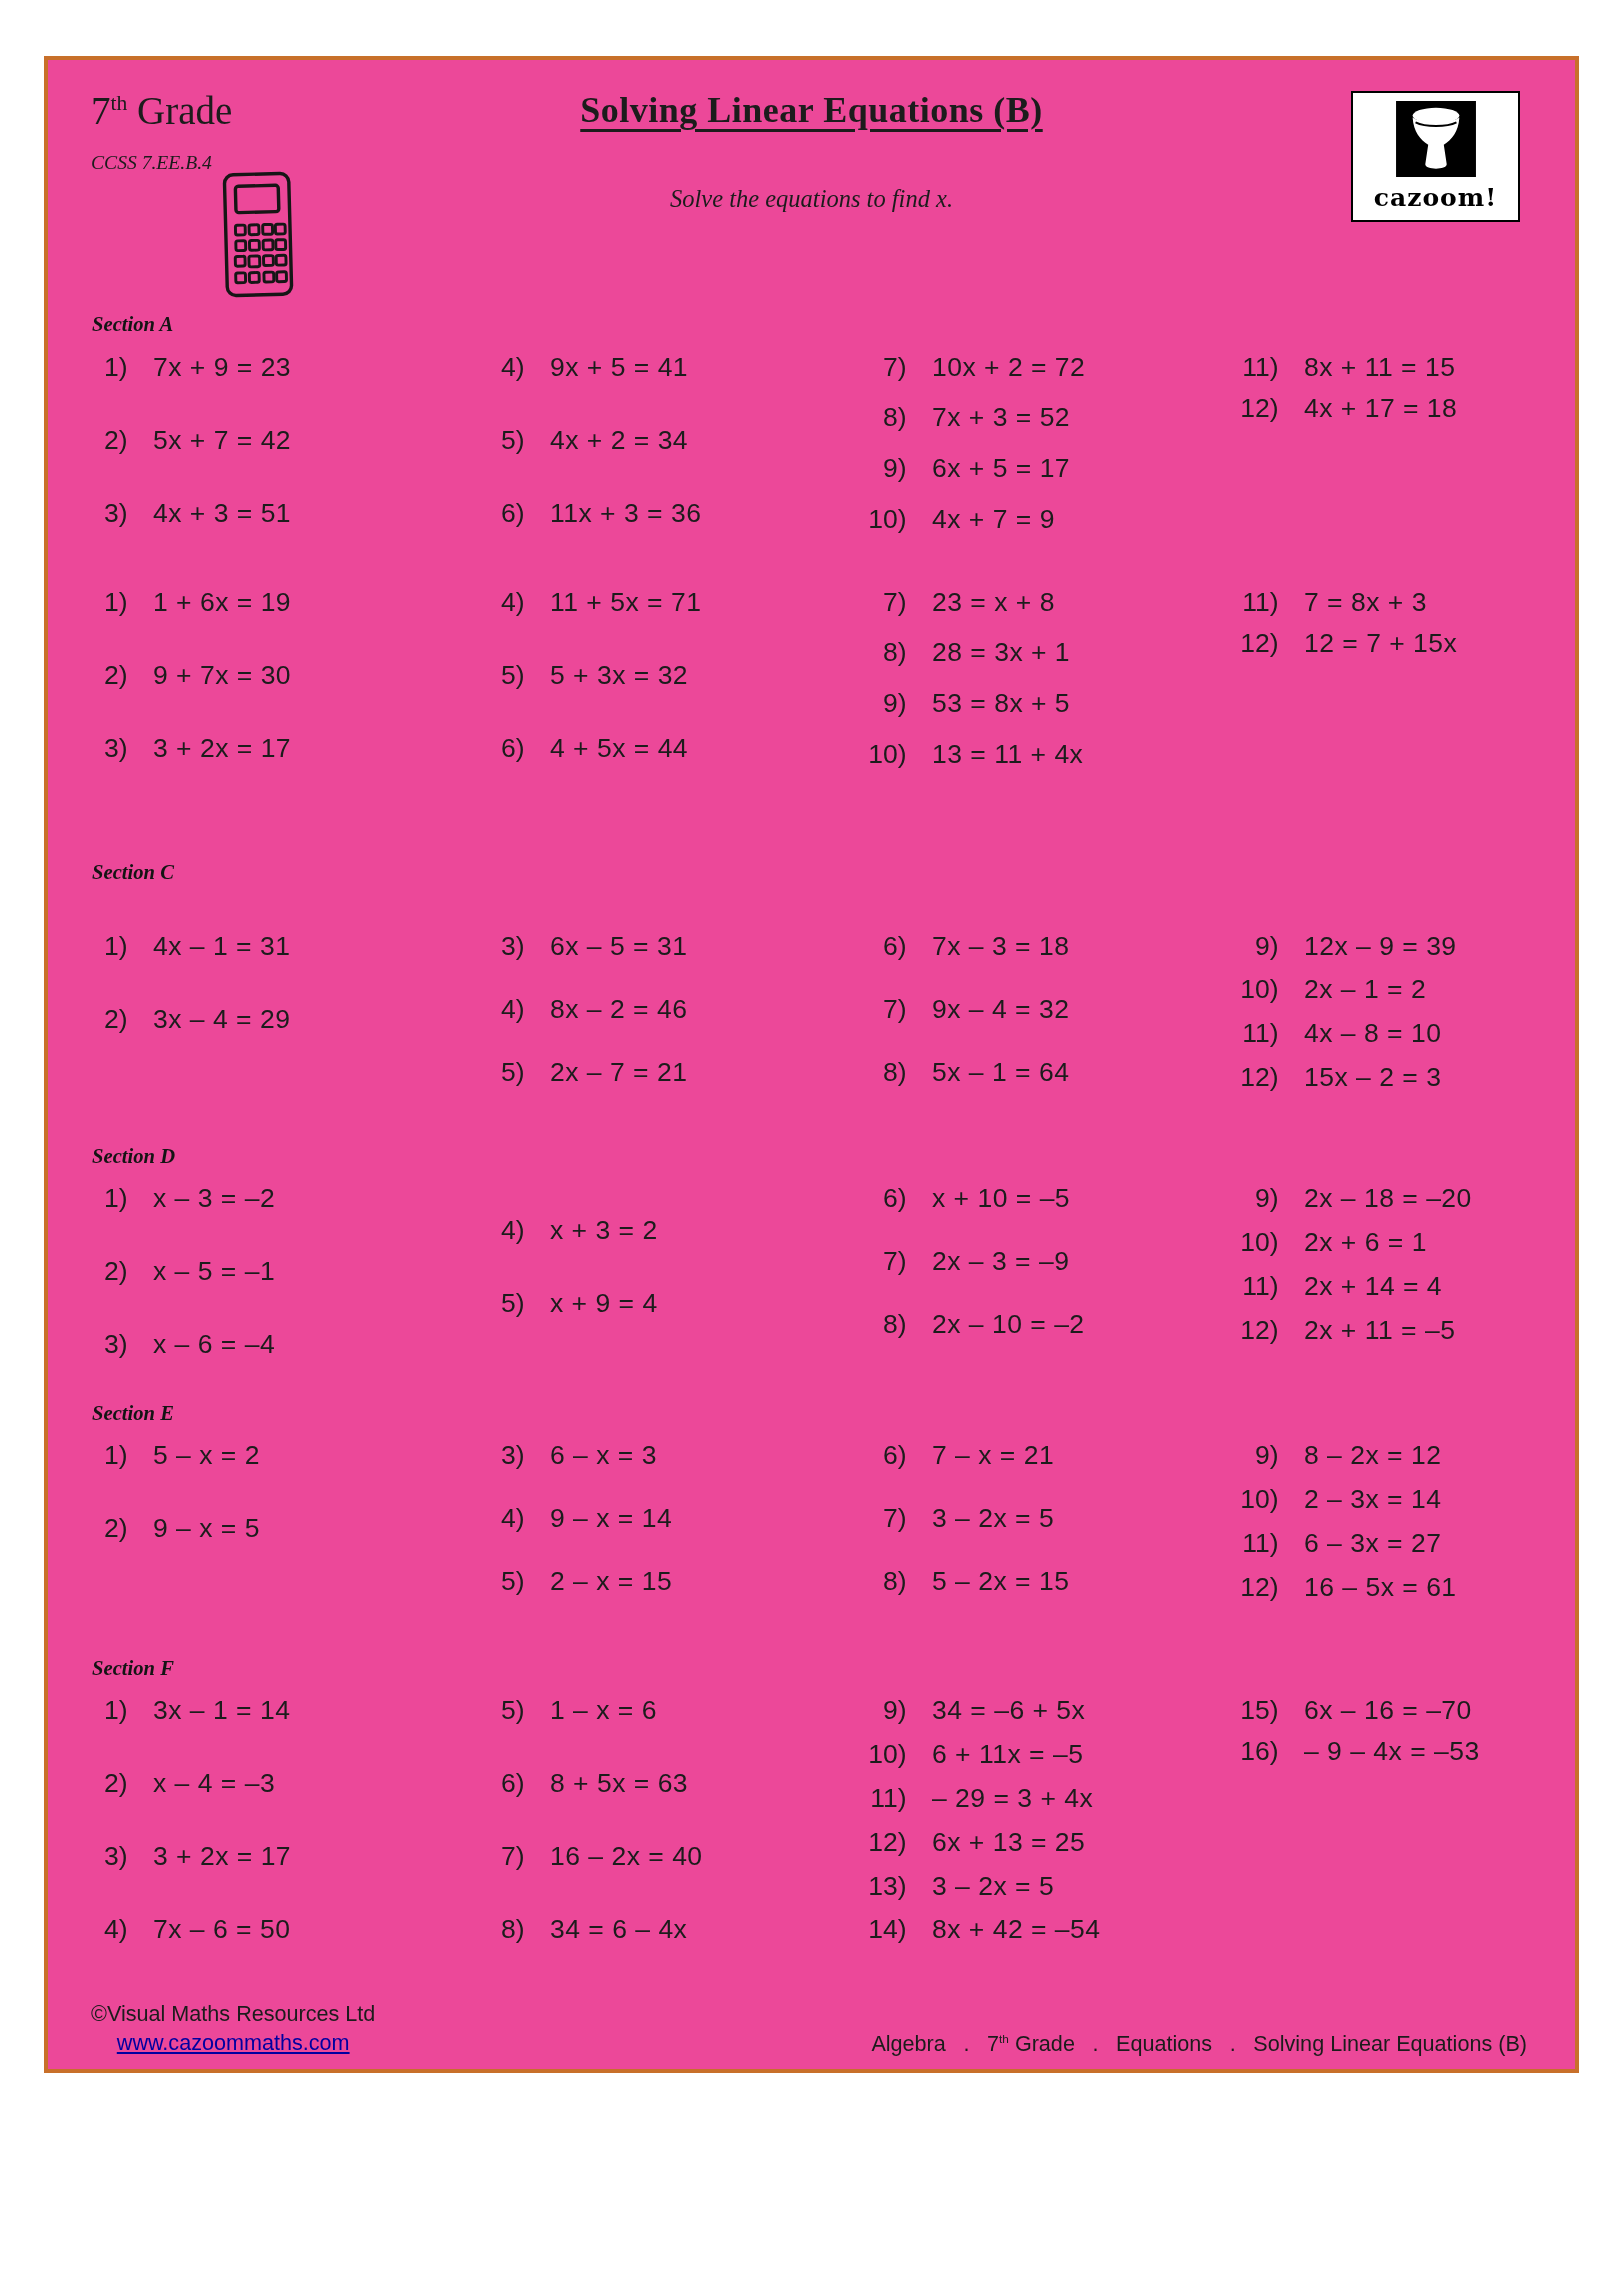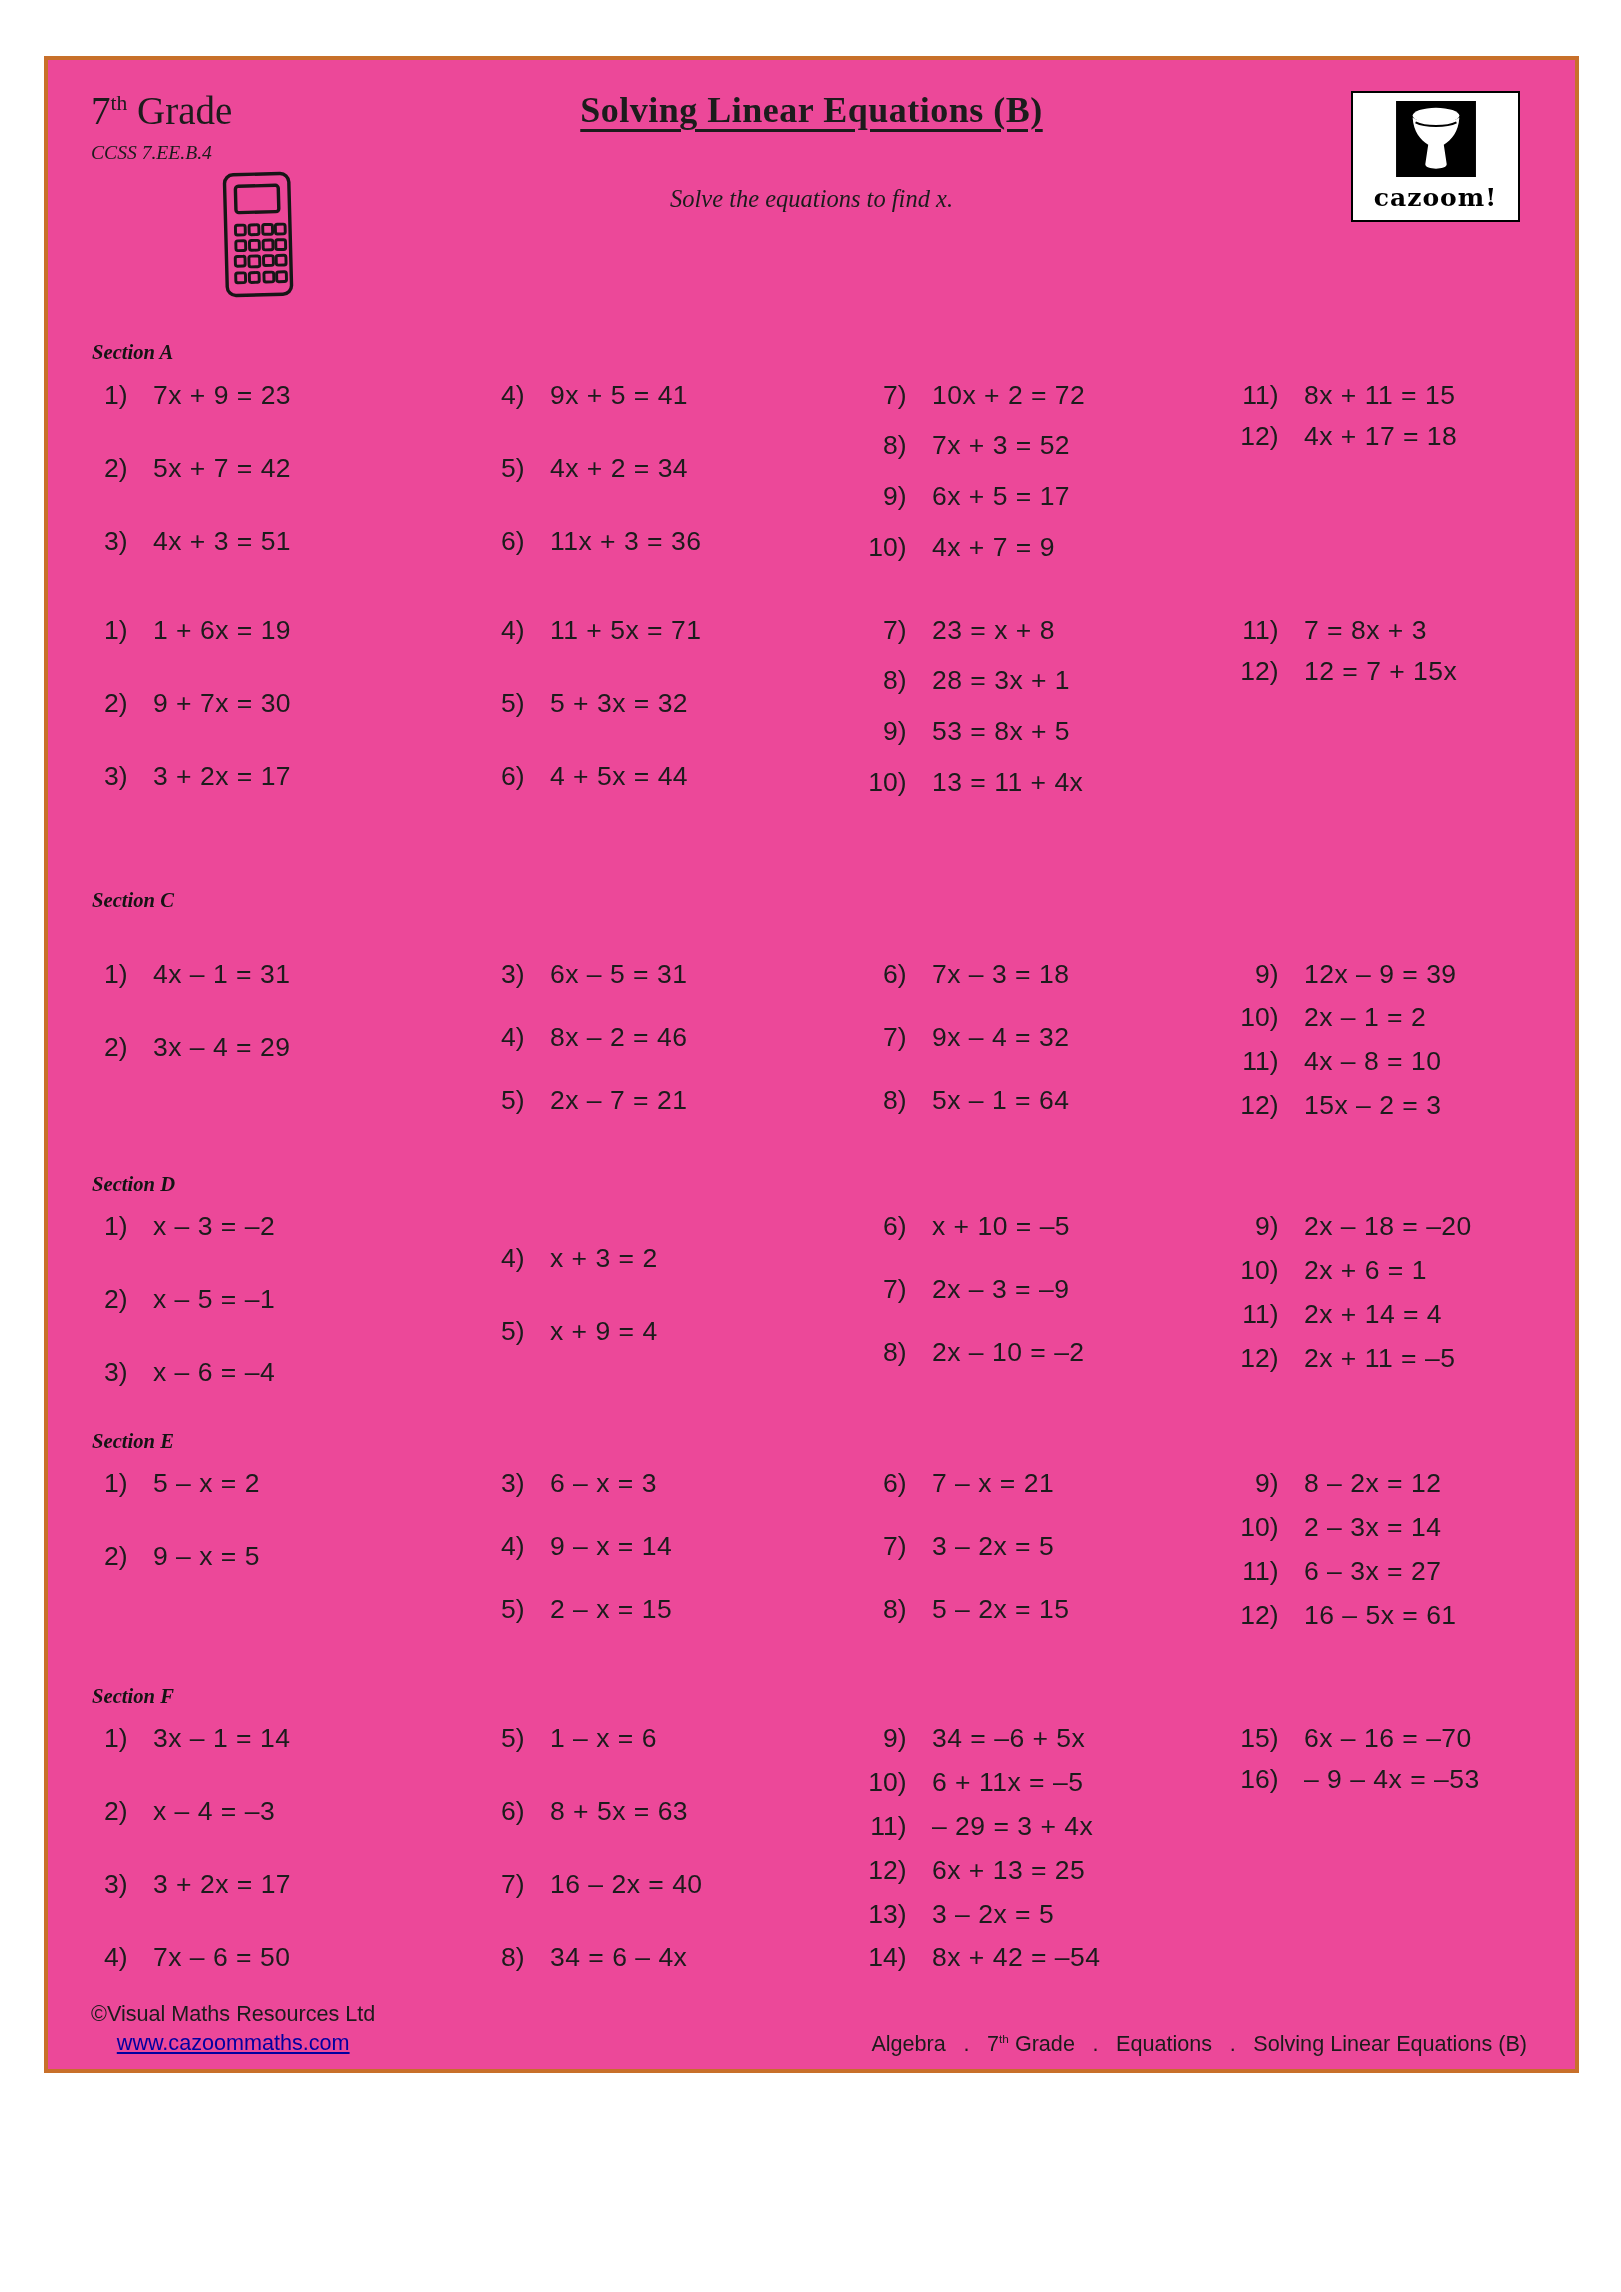--- a/index.html
+++ b/index.html
@@ -8,36 +8,36 @@
     font-family:"Liberation Sans",sans-serif;color:#1c1c1c;overflow:hidden;
   }
   .sheet{
     position:absolute;left:44px;top:56px;width:1535px;height:2017px;
     border:4.9px solid #c8702a;box-sizing:border-box;background:#ec4899;
   }
   
   .grade-block{position:absolute;left:43px;top:21.6px;}
   .grade-line{font-family:"Liberation Serif",serif;font-size:39px;line-height:43px;}
   .grade-line sup{font-size:21.6px;}
-  .standard{font-family:"Liberation Serif",serif;font-style:italic;font-size:19.6px;margin-top:10px;}
+  .standard{font-family:"Liberation Serif",serif;font-style:italic;font-size:19.6px;margin-top:20px;}
   .calculator{position:absolute;left:173px;top:110px;}
   .title-block{position:absolute;left:323px;right:323px;top:29px;text-align:center;}
   .page-title{
     font-family:"Liberation Serif",serif;font-size:36px;font-weight:bold;margin:0;
     text-decoration:underline;text-decoration-thickness:2.9px;text-underline-offset:6.9px;
     letter-spacing:0.5px;
   }
   .instructions{font-family:"Liberation Serif",serif;font-style:italic;font-size:24.5px;margin:54px 0 16px 0;}
   .logo{
     position:absolute;right:55px;top:31px;width:165px;height:127px;border:2px solid #000;
     background:#fff;display:flex;flex-direction:column;align-items:center;justify-content:center;gap:2.9px;
   }
   .logo-text{font-family:"DejaVu Serif",serif;font-weight:bold;font-size:25px;letter-spacing:1px;color:#000;}
   
-  #sections{position:absolute;left:24.5px;right:27.4px;top:253px;margin-top:28px;}
+  #sections{position:absolute;left:24.5px;right:27.4px;top:253px;}
   .section{display:block;}
   .sec-A{height:258px}.sec-B{height:276px}.sec-C{height:284px}.sec-D{height:257px}.sec-E{height:255px}
   .section-heading{
     font-family:"Liberation Serif",serif;font-style:italic;font-weight:bold;
     font-size:20.6px;padding-left:19.6px;color:#141414;
   }
   .section-cols{display:grid;grid-template-columns:397px 382px 372px 1fr;margin-top:13.7px;align-items:start;}
   .sec-C .section-cols{margin-top:45px;}
   .eq-col{display:flex;flex-direction:column;}
   .gap-loose{gap:38px}.gap-semi{gap:28px}.gap-medium{gap:15.7px}.gap-tight{gap:8.8px}.gap-two{gap:5.9px}

